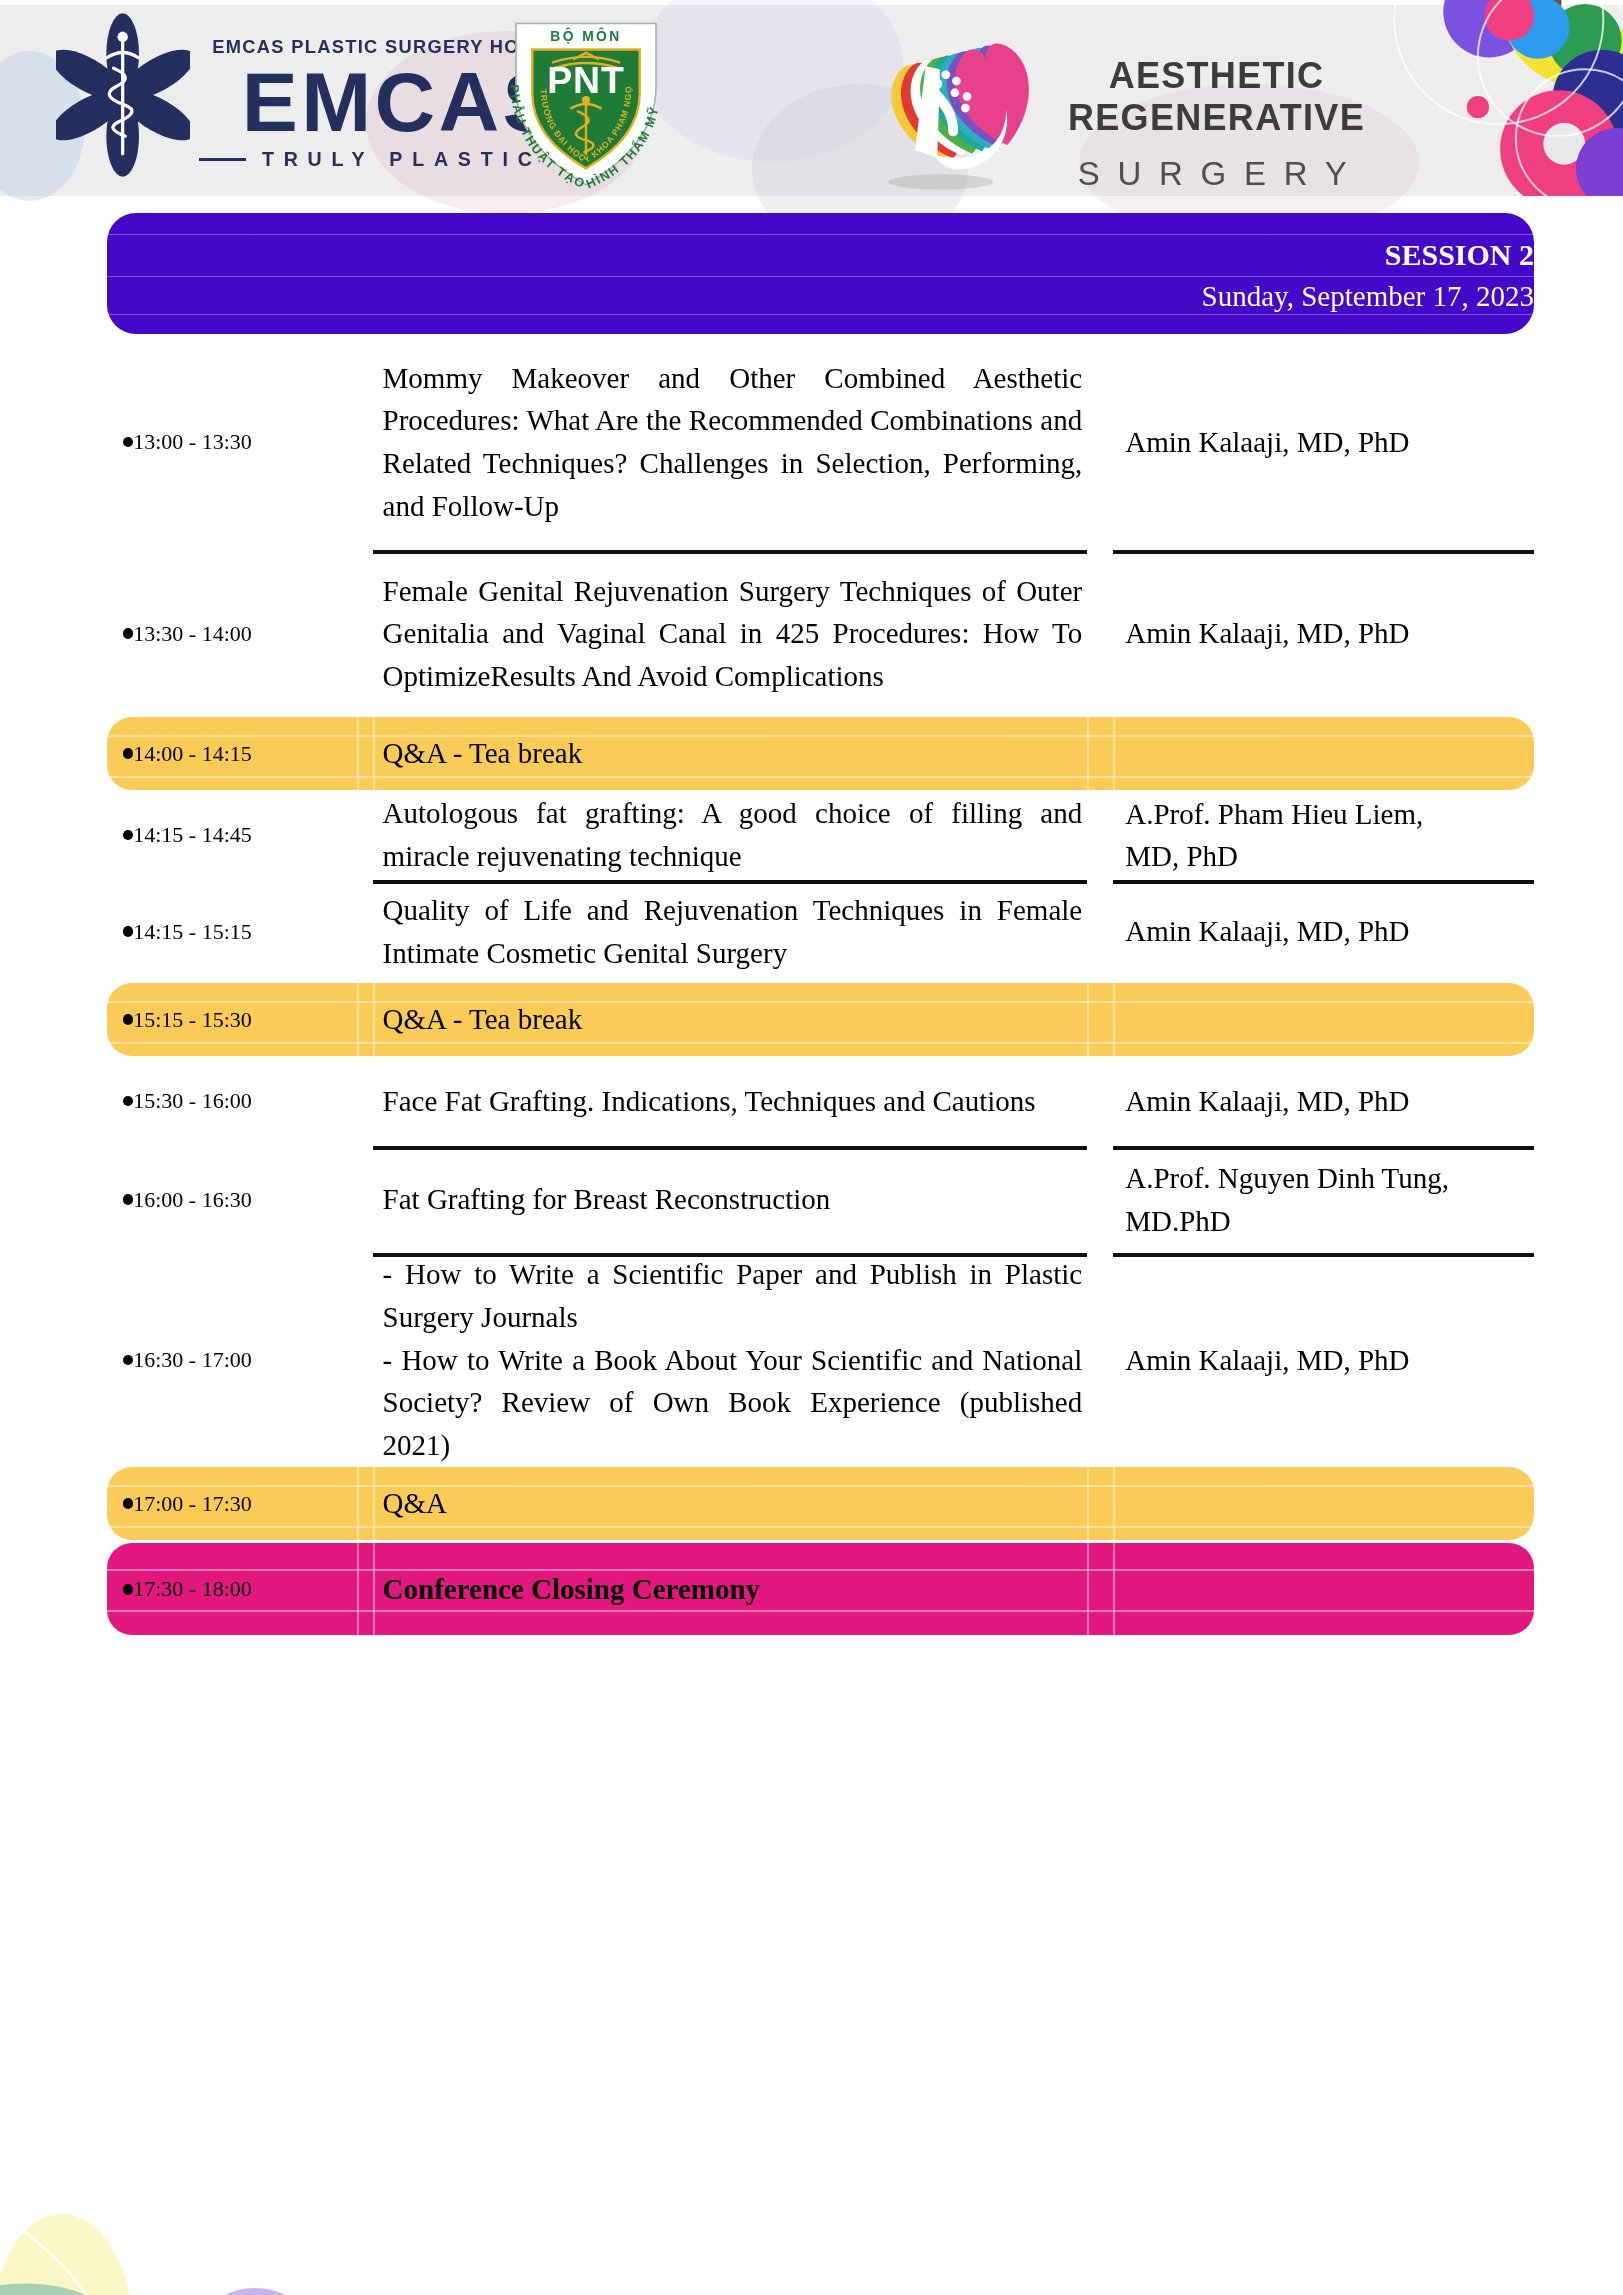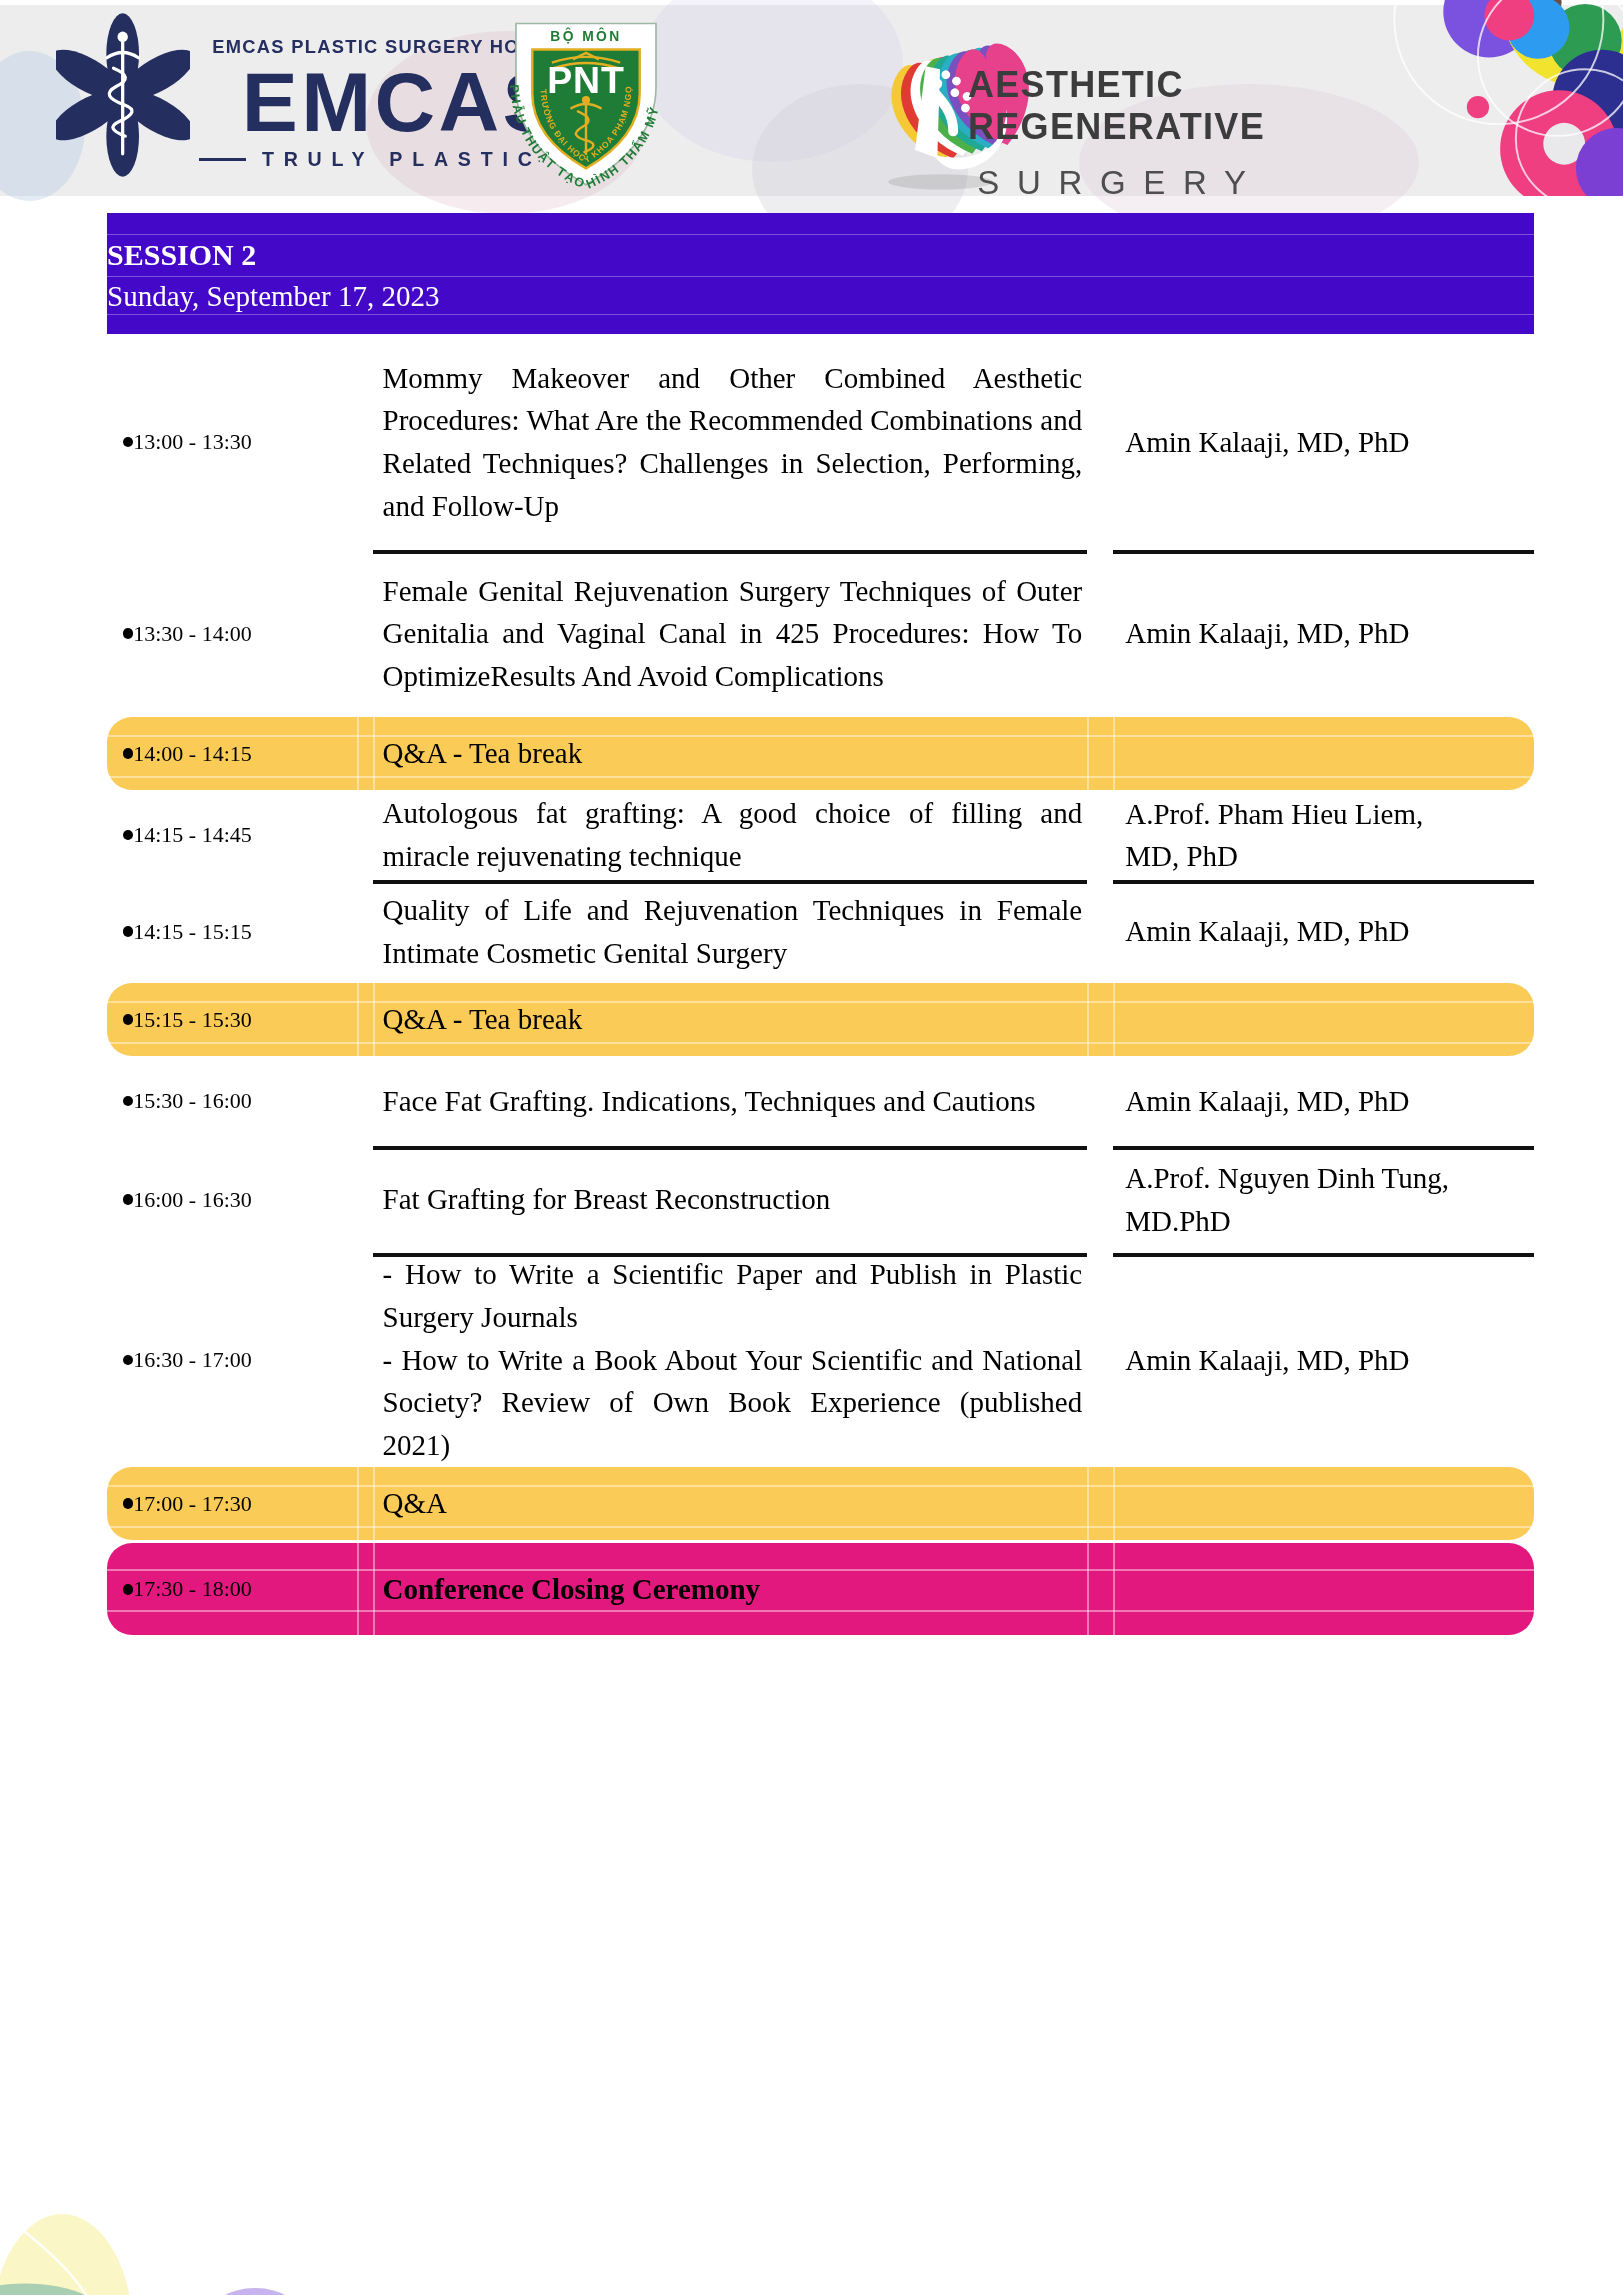--- a/index.html
+++ b/index.html
@@ -21,34 +21,34 @@
                  letter-spacing:1.3px;color:var(--navy,#242e5f);margin-top:17px;}
   .emcas-name{font-family:"Liberation Sans",sans-serif;font-weight:bold;font-size:84px;
               letter-spacing:3.3px;color:var(--navy,#242e5f);line-height:1.05;}
   .emcas-motto{display:flex;align-items:center;gap:15.7px;margin-top:1.3px;}
   .emcas-motto .dash{width:47px;height:3.3px;background:var(--navy,#242e5f);}
   .emcas-motto span{font-family:"Liberation Sans",sans-serif;font-weight:bold;font-size:19.6px;
                     letter-spacing:9.8px;color:var(--navy,#242e5f);}
 
   .pnt-badge{position:absolute;left:504px;top:11.8px;width:164px;height:175px;}
   .event-logo{position:absolute;left:873px;top:26px;width:164px;height:164px;}
-  .event-title{position:absolute;left:968px;top:59px;width:497px;
+  .event-title{position:absolute;left:968px;top:50px;width:497px;text-align:center;
                font-family:"Liberation Sans",sans-serif;z-index:2;}
   .event-title .l1{font-size:36px;font-weight:bold;letter-spacing:1.3px;color:var(--title-gray,#3c3c3c);}
   .event-title .l2{font-size:33px;letter-spacing:17.7px;color:#4e4e4e;margin-top:15.7px;padding-left:9.2px;}
   .decor-circles{position:absolute;right:0;top:-5.2px;width:281px;height:196px;}
 
   
   .session-banner{position:absolute;left:107px;top:213px;width:1427px;height:121px;
-    background-color:var(--banner-purple,#4408c8);color:#fff;text-align:left;
+    background-color:var(--banner-purple,#4408c8);color:#fff;text-align:right;
     background-image:linear-gradient(rgba(255,255,255,.30),rgba(255,255,255,.30)),
                      linear-gradient(rgba(255,255,255,.30),rgba(255,255,255,.30)),
                      linear-gradient(rgba(255,255,255,.30),rgba(255,255,255,.30));
     background-size:100% 1.3px,100% 1.3px,100% 1.3px;
-    background-position:0 21px,0 63px,0 101px;background-repeat:no-repeat;}
+    background-position:0 21px,0 63px,0 101px;background-repeat:no-repeat;border-radius:29px;}
   .session-title{padding-top:25px;font-size:30px;font-weight:bold;}
   .session-date{font-size:29px;margin-top:7.9px;}
 
   
   .schedule{position:absolute;left:107px;top:334px;width:1427px;}
   .row{display:grid;grid-template-columns:250px 16.4px 714px 26px 421px;}
   .r-330{height:216px}.r-255{height:167px}.r-112{height:73px}.r-138{height:90px}
   .r-157{height:103px}.r-142{height:107px}.r-327{height:214px}.r-140{height:92px}
   .cell{display:flex;align-items:center;height:100%;}
   .c-time{grid-column:1;padding-left:15.7px;font-size:22px;}

